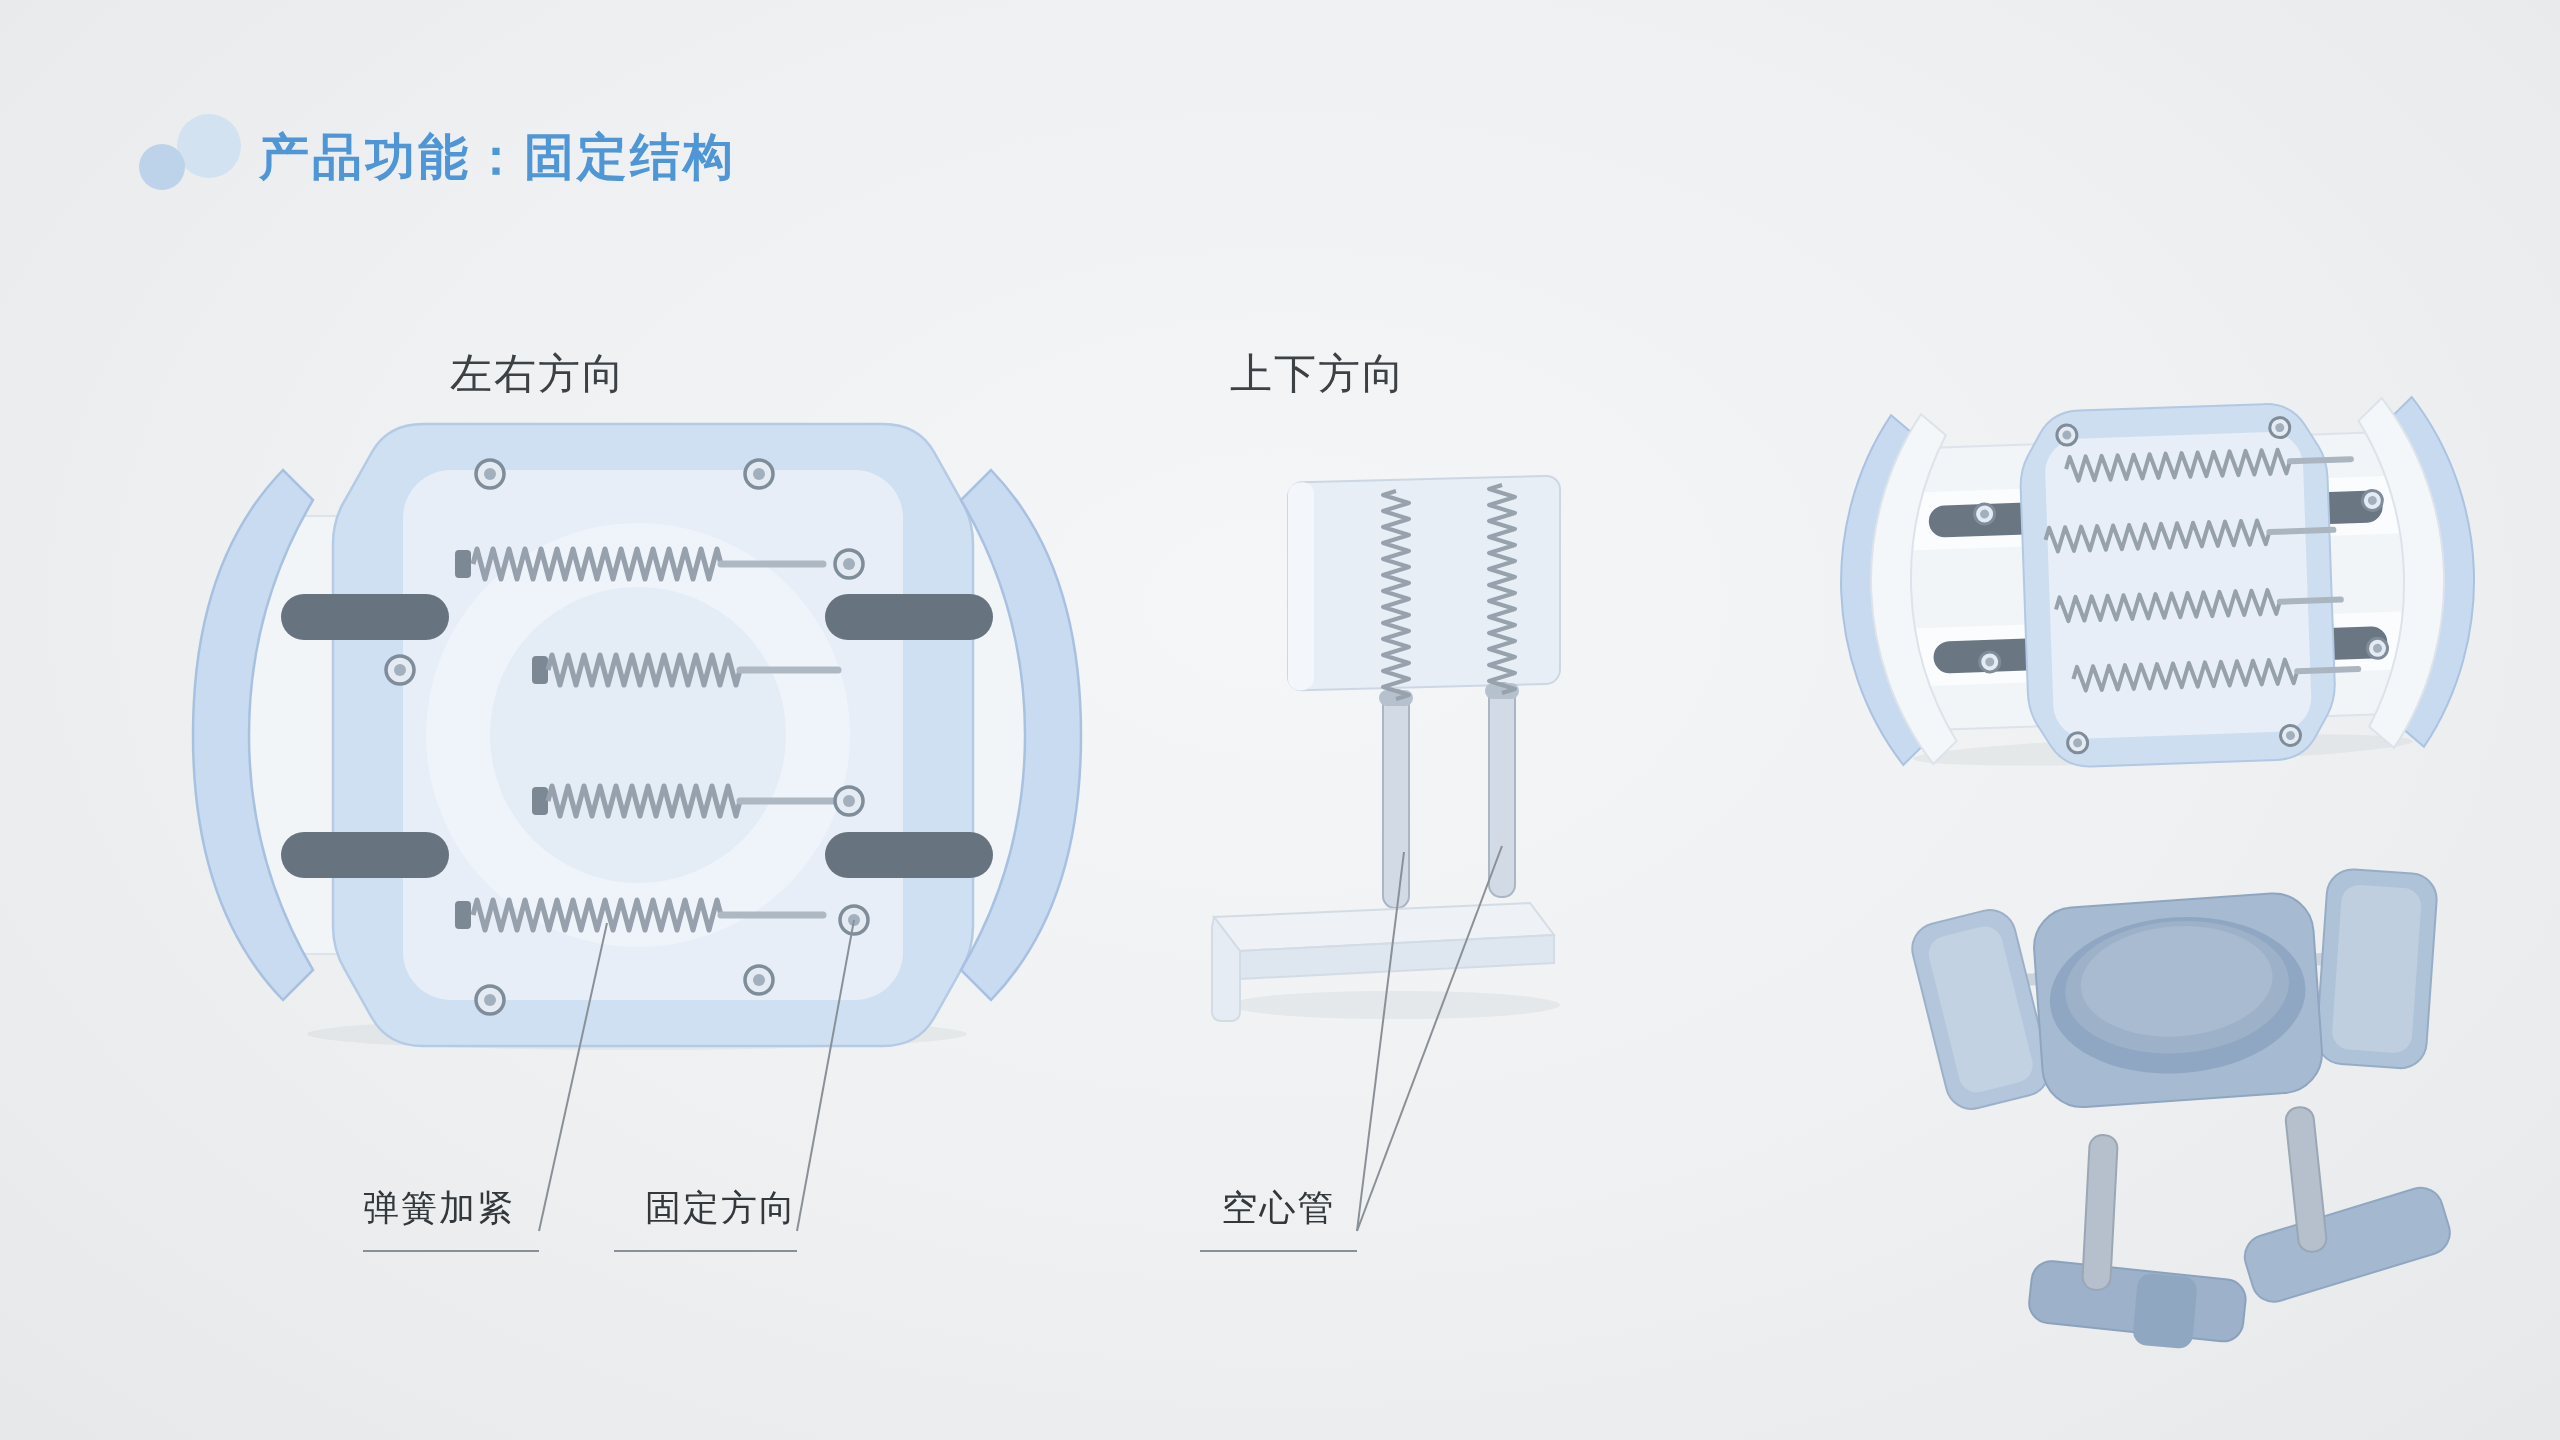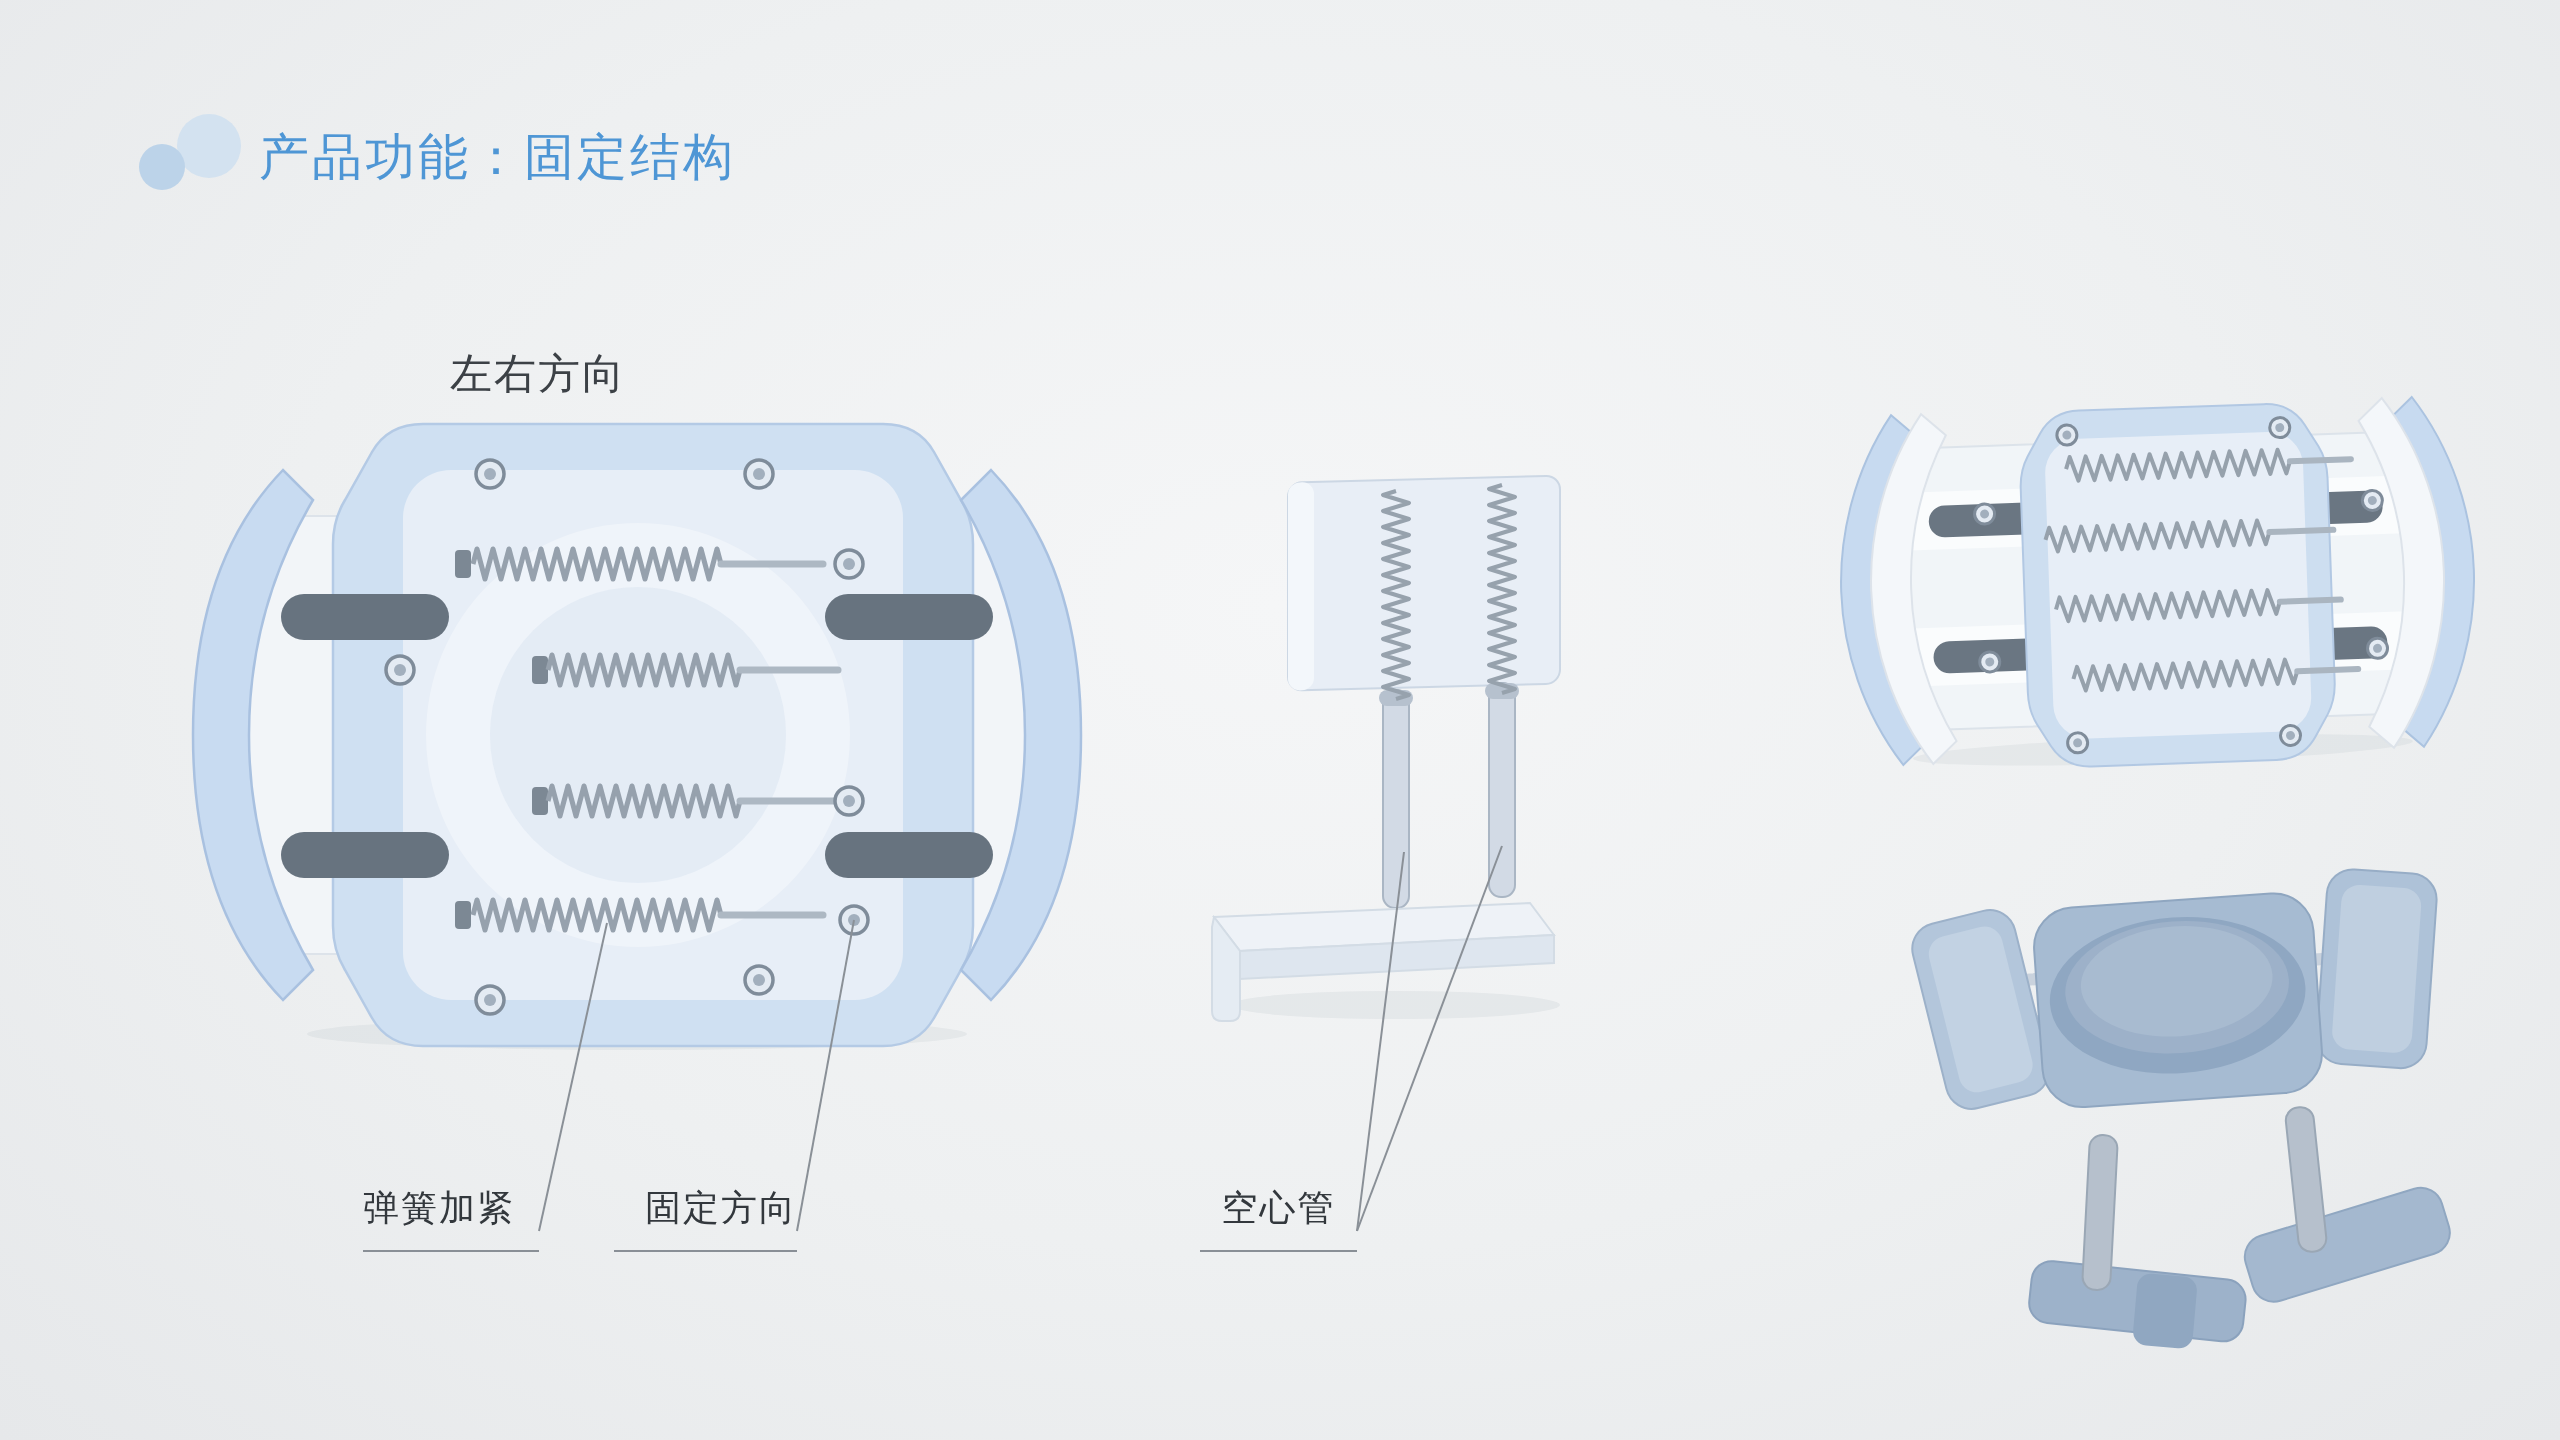--- a/index.html
+++ b/index.html
@@ -13,21 +13,21 @@
     background:radial-gradient(ellipse at 50% 42%, #f5f6f7 0%, #eef0f1 55%, #e6e8ea 100%);
     overflow:hidden;
   }
   
   .header{position:absolute;left:139px;top:112px;height:90px;display:flex;align-items:center;}
   .cloud{position:relative;width:116px;height:86px;flex:0 0 auto;}
   .cloud .c-big{position:absolute;left:38px;top:0;width:64px;height:64px;border-radius:50%;background:#d3e2f0;}
   .cloud .c-small{position:absolute;left:0;top:30px;width:46px;height:46px;border-radius:50%;background:#bcd3e9;}
   .title{
     margin:0 0 0 4px;
-    font-size:50px;font-weight:normal;color:#4e96d5;letter-spacing:3px;white-space:nowrap;
+    font-size:50px;font-weight:bold;color:#4e96d5;letter-spacing:3px;white-space:nowrap;
   }
   
   .view-label{
     position:absolute;width:400px;
     font-size:42px;color:#3c4146;font-weight:500;letter-spacing:2px;
   }
   .vl-left{left:450px;top:346px;}
   .vl-mid{left:1230px;top:346px;}
   
   .fig{position:absolute;}
@@ -52,20 +52,21 @@
 
   <div class="header">
     <span class="cloud">
       <span class="c-big"></span>
       <span class="c-small"></span>
     </span>
     <h1 class="title">产品功能：固定结构</h1>
   </div>
 
   <div class="view-label vl-left">左右方向</div>
+  <div class="view-label vl-mid">上下方向</div>
 
   <div class="fig fig-top">
     <svg viewBox="0 0 908 646" xmlns="http://www.w3.org/2000/svg">
       <defs>
         <path id="spL" d="M0 0 L4 -15 12 15 20 -15 28 15 36 -15 44 15 52 -15 60 15 68 -15 76 15 84 -15 92 15 100 -15 108 15 116 -15 124 15 132 -15 140 15 148 -15 156 15 164 -15 172 15 180 -15 188 15 196 -15 204 15 212 -15 220 15 228 -15 236 15 244 -15 248 0"></path>
         <path id="spS" d="M0 0 L4 -15 12 15 20 -15 28 15 36 -15 44 15 52 -15 60 15 68 -15 76 15 84 -15 92 15 100 -15 108 15 116 -15 124 15 132 -15 140 15 148 -15 156 15 164 -15 172 15 180 -15 188 15 192 0"></path>
         <path id="gripL" d="M100 58 C38 122, 10 212, 10 323 C10 434, 38 524, 100 588 L130 558 C84 480, 66 402, 66 323 C66 244, 84 166, 130 88 Z"></path>
         <g id="scw1">
           <circle r="14" fill="#e4ebf3" stroke="#7f8c9a" stroke-width="3.5"></circle>
           <circle r="6" fill="#a2afbd"></circle>

